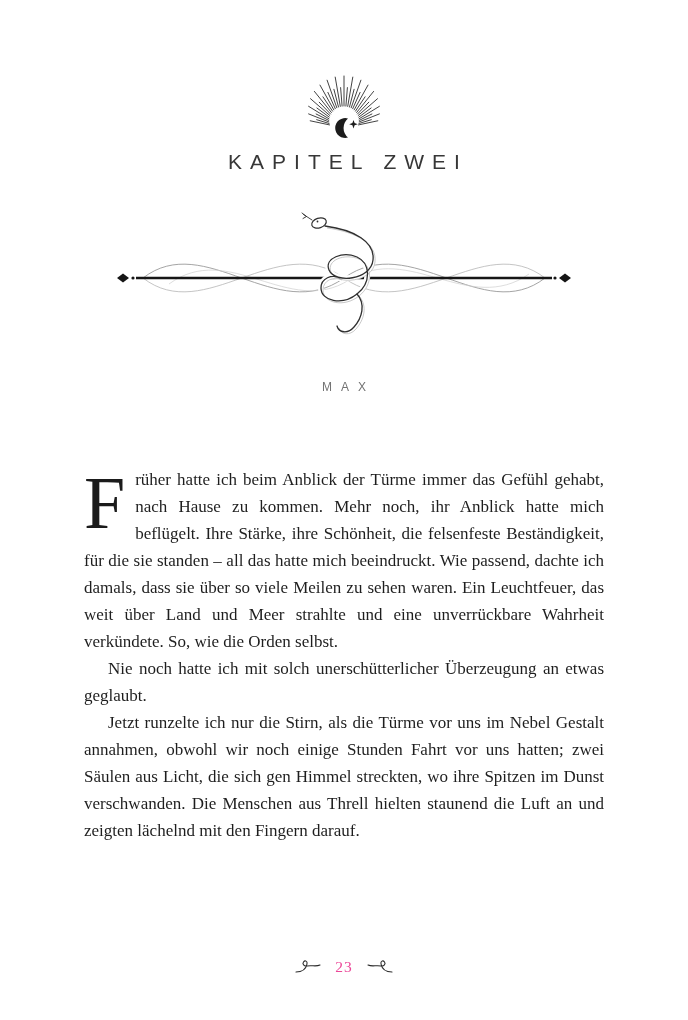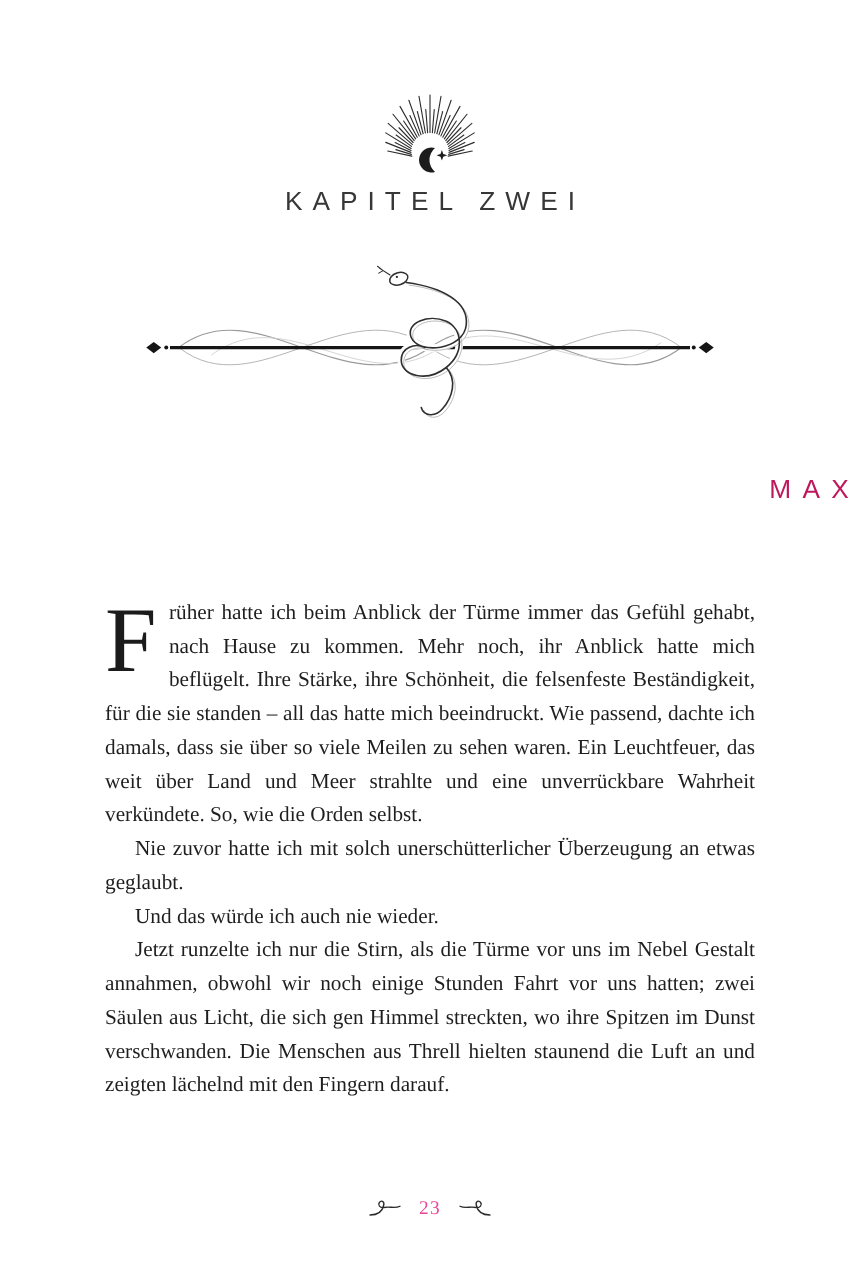--- a/index.html
+++ b/index.html
@@ -46,26 +46,26 @@
     margin-top: 26px;
   }
   .divider svg {
     display: block;
     margin: 0 auto;
   }
 
   
   .pov-label {
     margin-top: 30px;
-    text-align: right;
+    text-align: center;
     font-family: "Liberation Sans", sans-serif;
-    font-size: 21px;
+    font-size: 12px;
     letter-spacing: 9px;
     text-indent: 9px;
-    color: #be185d;
+    color: #737373;
     font-weight: 400;
   }
 
   
   .body-text {
     margin: 72px 84px 0 84px;
     font-size: 17px;
     line-height: 27px;
     text-align: justify;
     hyphens: auto;
@@ -187,22 +187,21 @@
         <circle cx="208.5" cy="21.5" r="0.9" fill="#2f2f2f"></circle>
         <path d="M203,20 L194.5,14.5 M197.5,16.5 L194,18.5 M197.5,16.5 L193,13" fill="none" stroke="#2f2f2f" stroke-width="0.9" stroke-linecap="round"></path>
       </g>
     </svg>
   </div>
 
   <div class="pov-label">MAX</div>
 
   <main class="body-text">
     <p class="para first"><span class="dropcap">F</span><span>rüher hatte ich beim Anblick der Türme immer das Gefühl gehabt, nach Hause zu kommen. Mehr noch, ihr Anblick hatte mich beflügelt. Ihre Stärke, ihre Schönheit, die felsenfeste Beständigkeit, für die sie standen – all das hatte mich beeindruckt. Wie passend, dachte ich damals, dass sie über so viele Meilen zu sehen waren. Ein Leuchtfeuer, das weit über Land und Meer strahlte und eine unverrückbare Wahrheit verkündete. So, wie die Orden selbst.</span></p>
-    <p class="para indent">Nie zuvor hatte ich mit solch unerschütterlicher Überzeugung an etwas geglaubt.</p>
-    <p class="para indent">Und das würde ich auch nie wieder.</p>
+    <p class="para indent">Nie noch hatte ich mit solch unerschütterlicher Überzeugung an etwas geglaubt.</p>
     <p class="para indent">Jetzt runzelte ich nur die Stirn, als die Türme vor uns im Nebel Gestalt annahmen, obwohl wir noch einige Stunden Fahrt vor uns hatten; zwei Säulen aus Licht, die sich gen Himmel streckten, wo ihre Spitzen im Dunst verschwanden. Die Menschen aus Threll hielten staunend die Luft an und zeigten lächelnd mit den Fingern darauf.</p>
   </main>
 
   <footer class="page-footer">
     <svg class="flourish" width="28" height="16" viewBox="0 0 28 16" aria-hidden="true">
       <path d="M2,13 C8,13 12,10 13,5 C13.6,2 11,1 9.5,3 C8,5 10,7.5 13,7 C18,6 22,8 26,6" fill="none" stroke="#2a2a2a" stroke-width="1.1" stroke-linecap="round"></path>
     </svg>
     <div class="page-number">23</div>
     <svg class="flourish" width="28" height="16" viewBox="0 0 28 16" style="transform: scaleX(-1);" aria-hidden="true">
       <path d="M2,13 C8,13 12,10 13,5 C13.6,2 11,1 9.5,3 C8,5 10,7.5 13,7 C18,6 22,8 26,6" fill="none" stroke="#2a2a2a" stroke-width="1.1" stroke-linecap="round"></path>

